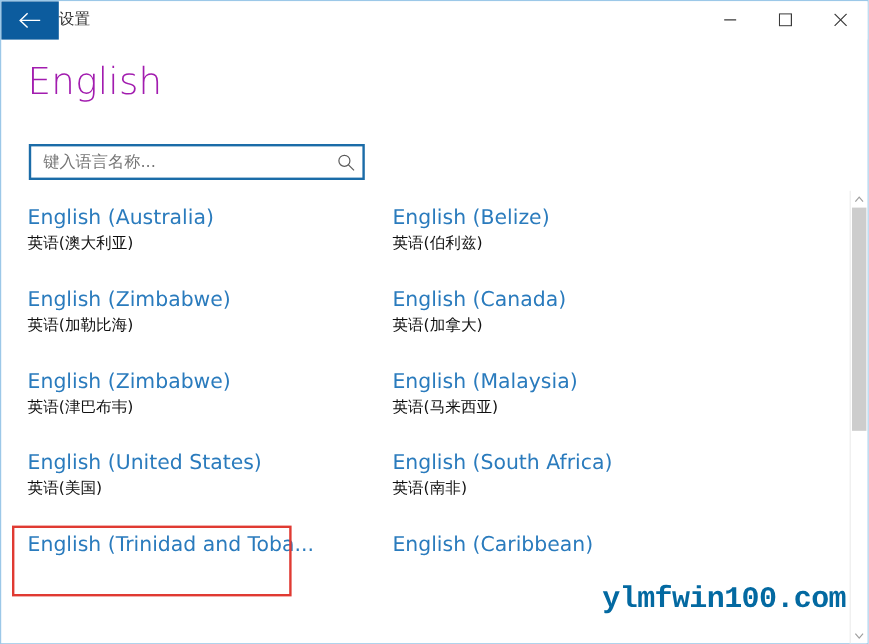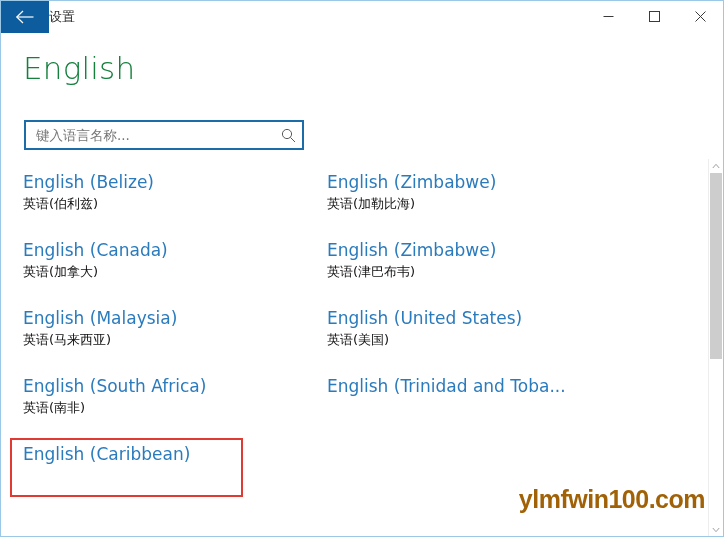--- a/index.html
+++ b/index.html
@@ -75,21 +75,21 @@
     color: #3a3a3a;
   }
 
   
   #page-title {
     position: absolute;
     left: 22px;
     top: 52px;
     font-size: 31px;
     font-weight: 300;
-    color: #15803d;
+    color: #a21caf;
     letter-spacing: 0.2px;
     line-height: 1;
     font-family: "DejaVu Sans", "Liberation Sans", sans-serif;
   }
 
   
   #search-wrap {
     position: absolute;
     left: 23px;
     top: 119px;
@@ -216,23 +216,23 @@
     cursor: pointer;
   }
 
   
   #watermark {
     position: absolute;
     right: 18px;
     bottom: 22px;
     font-size: 25px;
     font-weight: bold;
-    color: #a16207;
+    color: #0369a1;
     letter-spacing: -0.5px;
-    font-family: Liberation Sans, sans-serif;
+    font-family: Liberation Mono, monospace;
     text-shadow:
       -1.5px -1.5px 0 #ffffff,  1.5px -1.5px 0 #ffffff,
       -1.5px  1.5px 0 #ffffff,  1.5px  1.5px 0 #ffffff,
       -1.5px 0 0 #ffffff, 1.5px 0 0 #ffffff,
       0 -1.5px 0 #ffffff, 0 1.5px 0 #ffffff;
     z-index: 6;
     pointer-events: none;
   }
 </style>
 </head>
@@ -276,20 +276,24 @@
       <svg width="15" height="15" viewBox="0 0 15 15">
         <circle cx="6" cy="6" r="4.6" fill="none" stroke="#5a5a5a" stroke-width="1"></circle>
         <path d="M9.4 9.4 L14 14" stroke="#5a5a5a" stroke-width="1" fill="none"></path>
       </svg>
     </button>
   </div>
 
   <div id="list-area">
     <div id="list-grid">
 
+      <div class="lang-item">
+        <span class="lang-en">English (Australia)</span>
+        <span class="lang-zh">英语(澳大利亚)</span>
+      </div>
 
       <div class="lang-item">
         <span class="lang-en">English (Belize)</span>
         <span class="lang-zh">英语(伯利兹)</span>
       </div>
 
       <div class="lang-item">
         <span class="lang-en">English (Zimbabwe)</span>
         <span class="lang-zh">英语(加勒比海)</span>
       </div>

